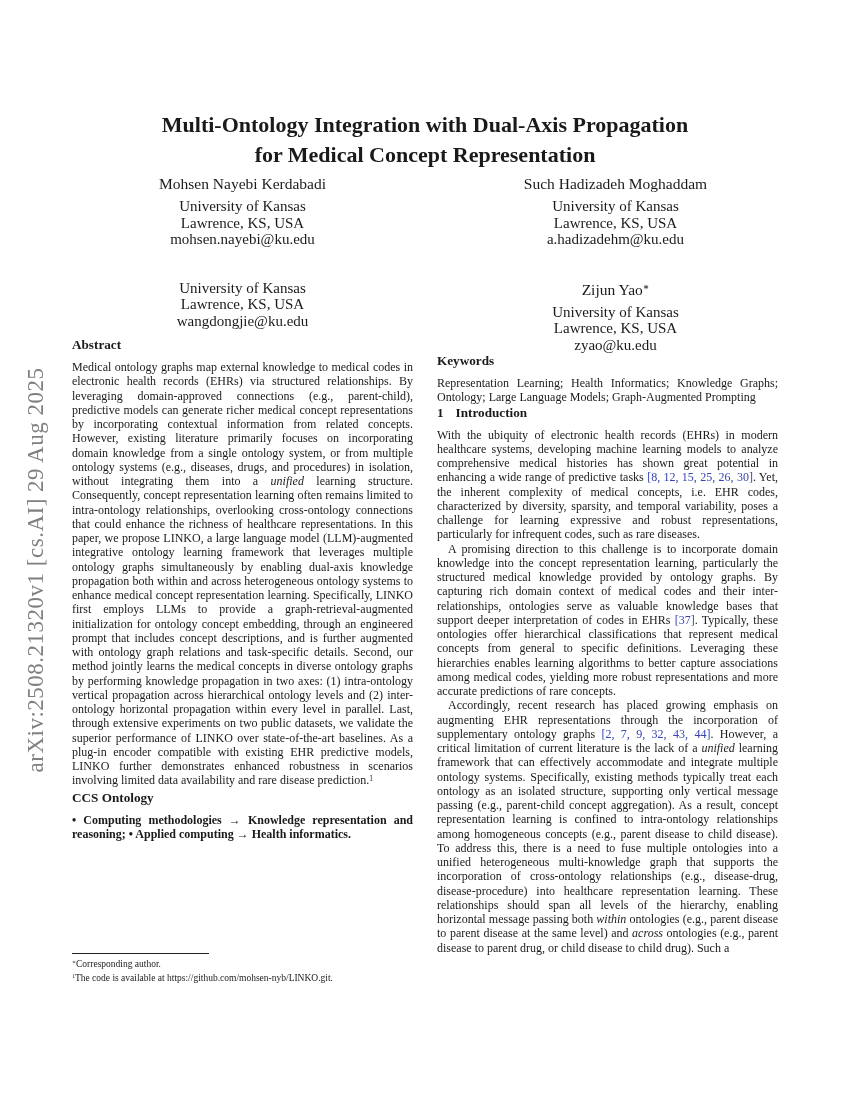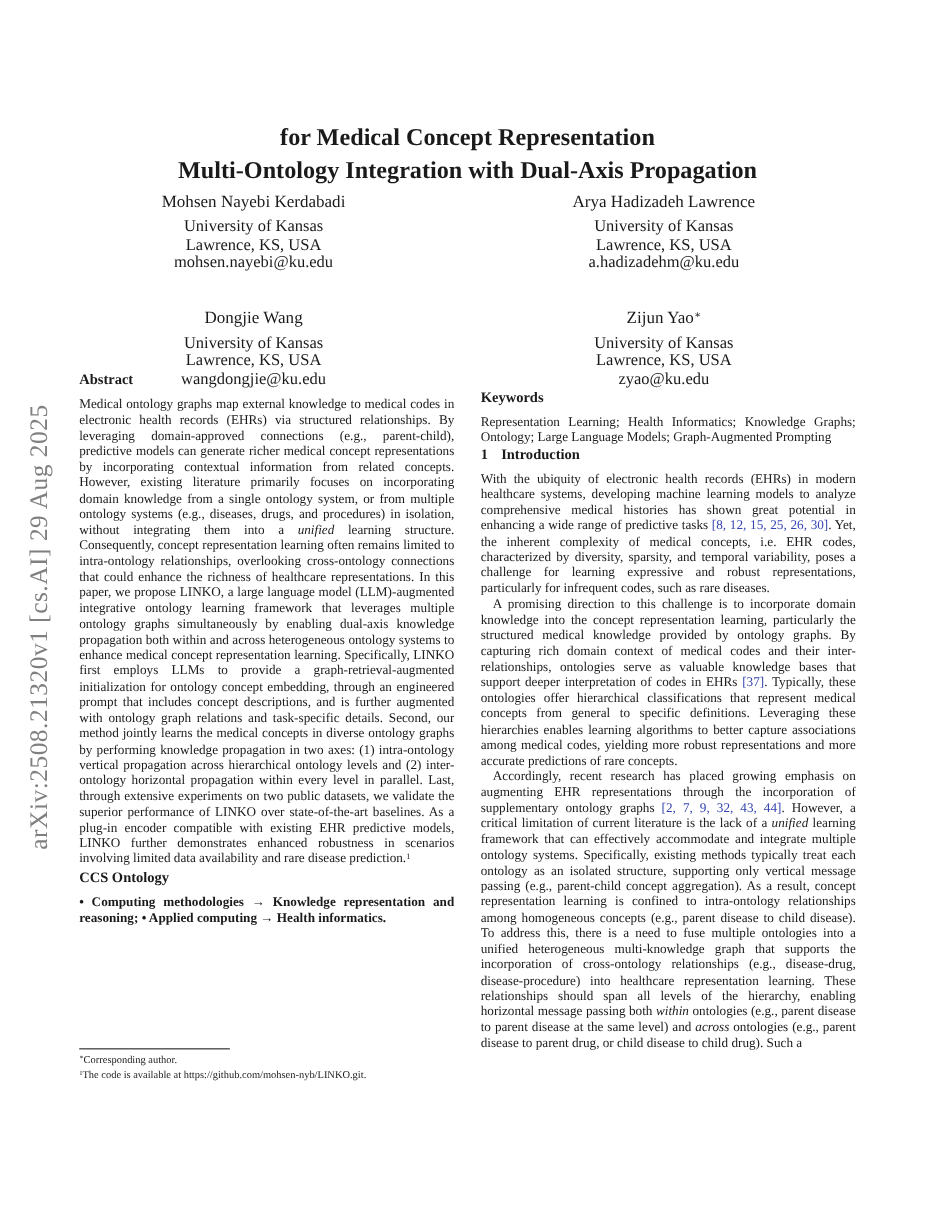--- a/index.html
+++ b/index.html
@@ -23,21 +23,21 @@
   }
 
   
   .title {
     position: absolute; top: 110px; left: 0; width: 100%;
     text-align: center; font-size: 22px; font-weight: bold; line-height: 30px;
   }
 
   
   .authors {
-    position: absolute; left: 60px; top: 174px; width: 706px;
+    position: absolute; left: 72px; top: 174px; width: 706px;
     display: grid; grid-template-columns: 341px 341px;
     column-gap: 24px; row-gap: 13px; gap: 32px;
   }
   .author { text-align: center; }
   .author-name { font-size: 15.5px; line-height: 19px; margin-bottom: 3px; }
   .author-line { font-size: 15px; line-height: 16.5px; }
 
   
   .col-left  { position: absolute; left: 72px;  top: 337px; width: 341px; height: 625px; overflow: hidden; }
   .col-right { position: absolute; left: 437px; top: 353px; width: 341px; height: 652px; overflow: hidden; }
@@ -63,39 +63,38 @@
   .footnote { font-size: 9.5px; line-height: 12.5px; }
 </style>
 </head>
 <body>
 
 <div class="page">
 
   <div class="arxiv-banner">arXiv:2508.21320v1  [cs.AI]  29 Aug 2025</div>
 
   <div class="title">
+    <div>Multi-Ontology Integration with Dual-Axis Propagation</div>
     <div>for Medical Concept Representation</div>
-    <div>Multi-Ontology Integration with Dual-Axis Propagation</div>
   </div>
 
   <div class="authors">
     <div class="author">
       <div class="author-name"><span>Mohsen Nayebi Kerdabadi</span><span class="sup"></span></div>
       <div class="author-line">University of Kansas</div>
       <div class="author-line">Lawrence, KS, USA</div>
       <div class="author-line">mohsen.nayebi@ku.edu</div>
     </div>
     <div class="author">
-      <div class="author-name"><span>Arya Hadizadeh Lawrence</span><span class="sup"></span></div>
+      <div class="author-name"><span>Such Hadizadeh Moghaddam</span><span class="sup"></span></div>
       <div class="author-line">University of Kansas</div>
       <div class="author-line">Lawrence, KS, USA</div>
       <div class="author-line">a.hadizadehm@ku.edu</div>
     </div>
     <div class="author">
-      <div class="author-name"><span>Dongjie Wang</span><span class="sup"></span></div>
       <div class="author-line">University of Kansas</div>
       <div class="author-line">Lawrence, KS, USA</div>
       <div class="author-line">wangdongjie@ku.edu</div>
     </div>
     <div class="author">
       <div class="author-name"><span>Zijun Yao</span><span class="sup">∗</span></div>
       <div class="author-line">University of Kansas</div>
       <div class="author-line">Lawrence, KS, USA</div>
       <div class="author-line">zyao@ku.edu</div>
     </div>

